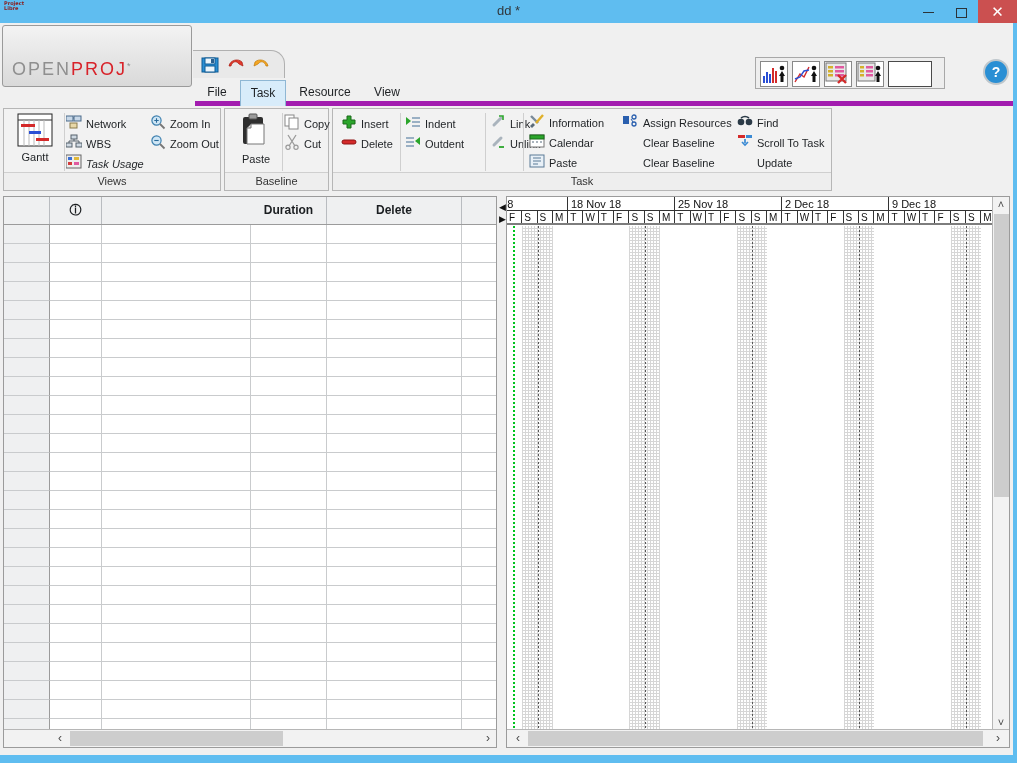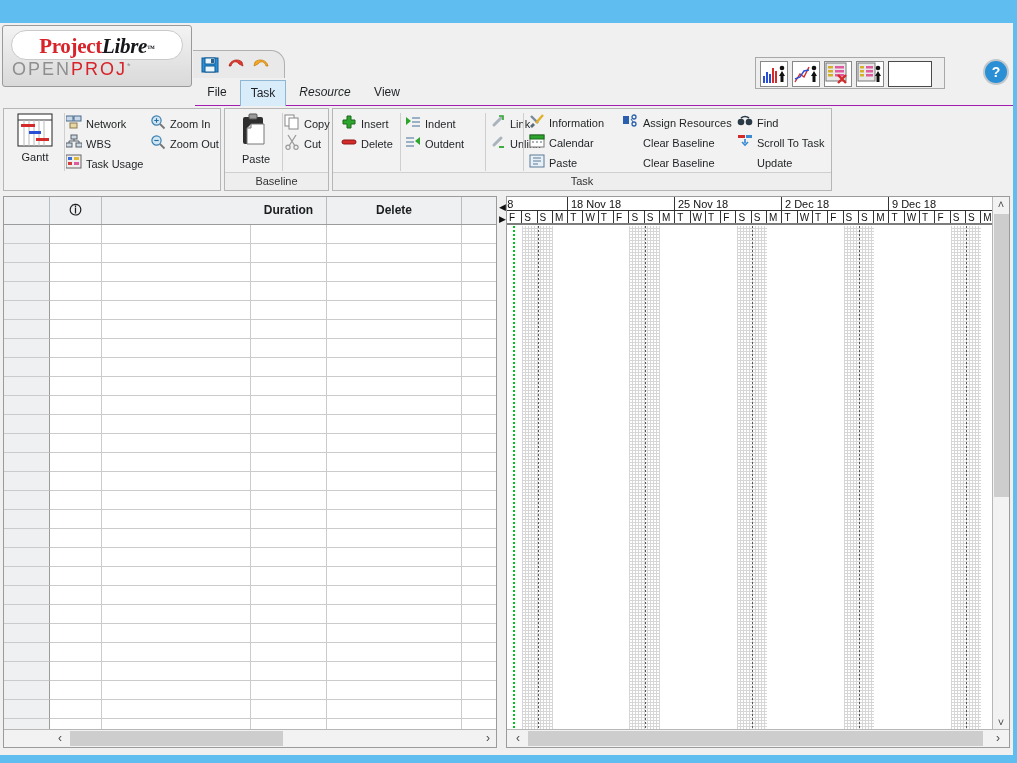--- a/index.html
+++ b/index.html
@@ -85,21 +85,21 @@
     border: 1px solid #b0b0b0; border-left: none; border-bottom: none;
     border-top-right-radius: 14px;
   }
   .qat-btn { position: absolute; top: 4px; width: 20px; height: 20px; cursor: default; }
   .qat-save { left: 7px; }
   .qat-undo { left: 33px; }
   .qat-redo { left: 58px; }
 
   .tabstrip {
     position: absolute; left: 195px; top: 57px; width: 818px; height: 26px;
-    border-bottom: 1px solid #a21caf;
+    border-bottom: 5px solid #a21caf;
   }
   .tab {
     position: absolute; top: 0; height: 26px; line-height: 25px;
     text-align: center; font-size: 12px; color: #1e2124; cursor: default;
   }
   .tab.sel { background: #d8ecfa; border: 1px solid #8fb7d4; border-bottom: none; }
 
   
   .toolstrip {
     position: absolute; right: 4px; top: 34px; width: 260px; height: 34px;
@@ -261,29 +261,36 @@
   .ghscroll {
     position: absolute; left: 0; bottom: 0; width: 502px; height: 18px;
     background: #f2f2f2; border-top: 1px solid #b6b6b6;
   }
 </style>
 </head>
 <body>
 
 <div id="app">
 
+  <div class="titlebar">
+    <div class="tb-appicon">
+      <i>Project</i>
+      <i>Libre</i>
+    </div>
+    <div class="tb-title">dd *</div>
+    <div class="winbtn min"><span></span></div>
+    <div class="winbtn max"><span></span></div>
+    <div class="winbtn close">✕</div>
+  </div>
 
   <div class="winbody">
 
     <div class="ribbon-top">
 
       <div class="logo-box">
-        <div class="logo-pill">
-          <span class="logo-text"><span class="p">Project</span><span class="l">Libre</span><span class="tm">™</span></span>
-        </div>
         <div class="logo-sub"><span>OPEN</span><span class="r">PROJ</span><span class="star">*</span></div>
       </div>
 
       <div class="qat">
         <div class="qat-btn qat-save">
           <svg width="20" height="20" viewBox="0 0 20 20">
               <rect x="2" y="3" width="16" height="14" fill="#2a8fd4" stroke="#0f5b94"></rect>
               <rect x="5" y="3" width="10" height="6" fill="#eaf4fb" stroke="#0f5b94"></rect>
               <rect x="11" y="4" width="3" height="4" fill="#2a5f8f"></rect>
               <rect x="5" y="11" width="10" height="6" fill="#eaf4fb" stroke="#0f5b94"></rect>
@@ -297,21 +304,21 @@
         <div class="qat-btn qat-redo">
           <svg width="20" height="20" viewBox="0 0 20 20">
               <path d="M17 11 C16 5,8 3,4 7 L3 11 L7 9 C10 5,14 7,15 11 Z" fill="#f5a623" stroke="#c07a08" stroke-width="0.7"></path>
             </svg>
         </div>
       </div>
 
       <div class="tabstrip">
         <div class="tab" style="left:0px;   width:44px;">File</div>
         <div class="tab sel" style="left:45px;  width:46px;">Task</div>
-        <div class="tab" style="left:95px;  width:70px;font-style:italic;">Resource</div>
+        <div class="tab" style="left:95px;  width:70px;">Resource</div>
         <div class="tab" style="left:168px; width:48px;">View</div>
       </div>
 
 
       <div class="toolstrip">
         <div class="tool-group" style="left:6px; width:190px;">
           <div class="tbtn">
             <svg width="26" height="24" viewBox="0 0 26 24">
                 <rect x="0" y="0" width="26" height="24" fill="#fff"></rect>
                 <rect x="2" y="14" width="2" height="7" fill="#2a4fd4"></rect>
@@ -401,21 +408,21 @@
               </svg></span><span class="st">Network</span>
         </div>
         <div class="smitem" style="left:62px; top:25px;">
           <span class="si"><svg width="16" height="16" viewBox="0 0 16 16">
                 <rect x="5" y="1" width="6" height="4" fill="#cfd9e2" stroke="#55606b"></rect>
                 <rect x="0" y="9" width="6" height="4" fill="#cfd9e2" stroke="#55606b"></rect>
                 <rect x="10" y="9" width="6" height="4" fill="#cfd9e2" stroke="#55606b"></rect>
                 <path d="M8 5 v2 M3 7 h10 M3 7 v2 M13 7 v2" stroke="#55606b" fill="none"></path>
               </svg></span><span class="st">WBS</span>
         </div>
-        <div class="smitem" style="left:62px; top:45px;">
+        <div class="smitem" style="left:62px; top:45px;font-style:italic;">
           <span class="si"><svg width="16" height="16" viewBox="0 0 16 16">
                 <rect x="0" y="1" width="15" height="13" fill="#eee" stroke="#666"></rect>
                 <rect x="2" y="3" width="4" height="3" fill="#3a6fd4"></rect>
                 <rect x="8" y="3" width="5" height="3" fill="#e0b83a"></rect>
                 <rect x="2" y="8" width="4" height="3" fill="#d43a3a"></rect>
                 <rect x="8" y="8" width="5" height="3" fill="#e05aa0"></rect>
               </svg></span><span class="st">Task Usage</span>
         </div>
 
         <div class="smitem" style="left:146px; top:5px;">
@@ -426,20 +433,21 @@
               </svg></span><span class="st">Zoom In</span>
         </div>
         <div class="smitem" style="left:146px; top:25px;">
           <span class="si"><svg width="16" height="16" viewBox="0 0 16 16">
                 <circle cx="6.5" cy="6.5" r="4.6" fill="#cfe6f5" stroke="#3c7fae" stroke-width="1.2"></circle>
                 <line x1="10" y1="10" x2="14.5" y2="14.5" stroke="#777" stroke-width="1.8"></line>
                 <path d="M4.3 6.5 h4.4" stroke="#2a6a99" stroke-width="1.1"></path>
               </svg></span><span class="st">Zoom Out</span>
         </div>
 
+        <div class="rgroup-label">Views</div>
       </div>
 
       <div class="rgroup" style="left:224px; width:105px;">
         <div class="bigbtn" style="left:8px; top:4px; width:46px;">
           <div class="bi">
             <svg width="32" height="36" viewBox="0 0 32 36">
                 <rect x="3" y="4" width="20" height="27" rx="2" fill="#2e2e2e"></rect>
                 <rect x="9" y="1" width="8" height="5" rx="1" fill="#9a9a9a" stroke="#555"></rect>
                 <path d="M11 11 h13 v20 h-17 v-16 Z" fill="#fff" stroke="#777"></path>
                 <path d="M11 11 v4 h-4 Z" fill="#ddd" stroke="#777"></path>

